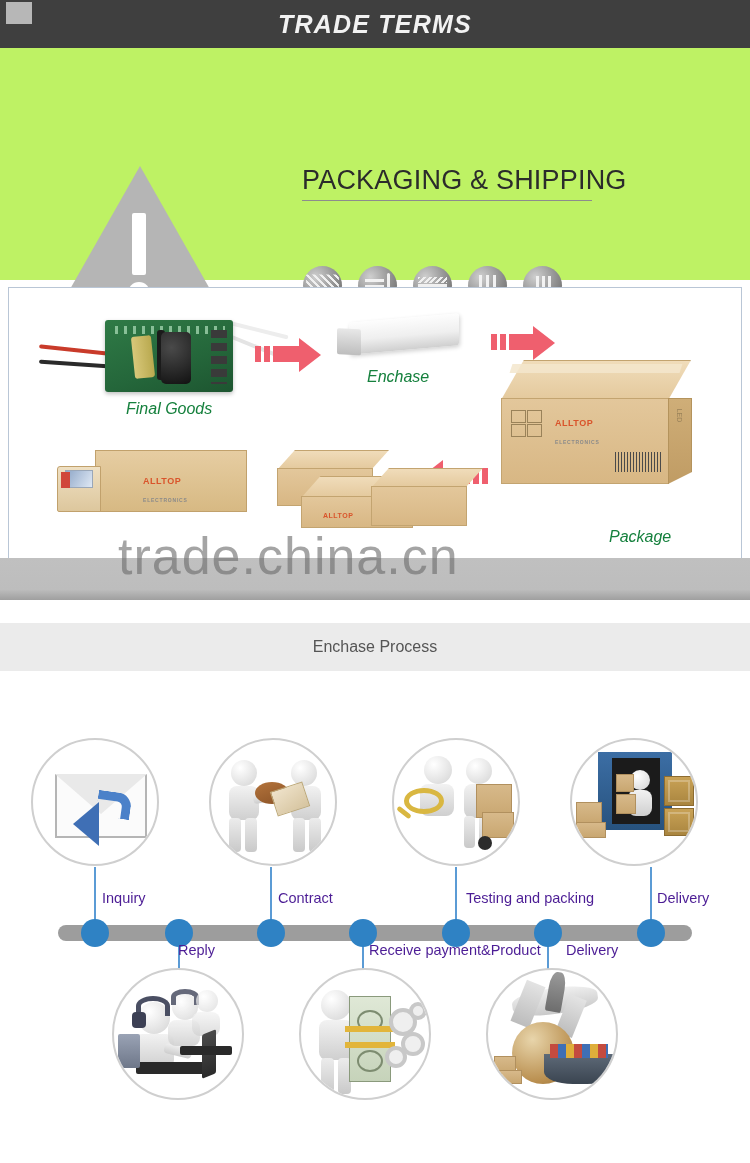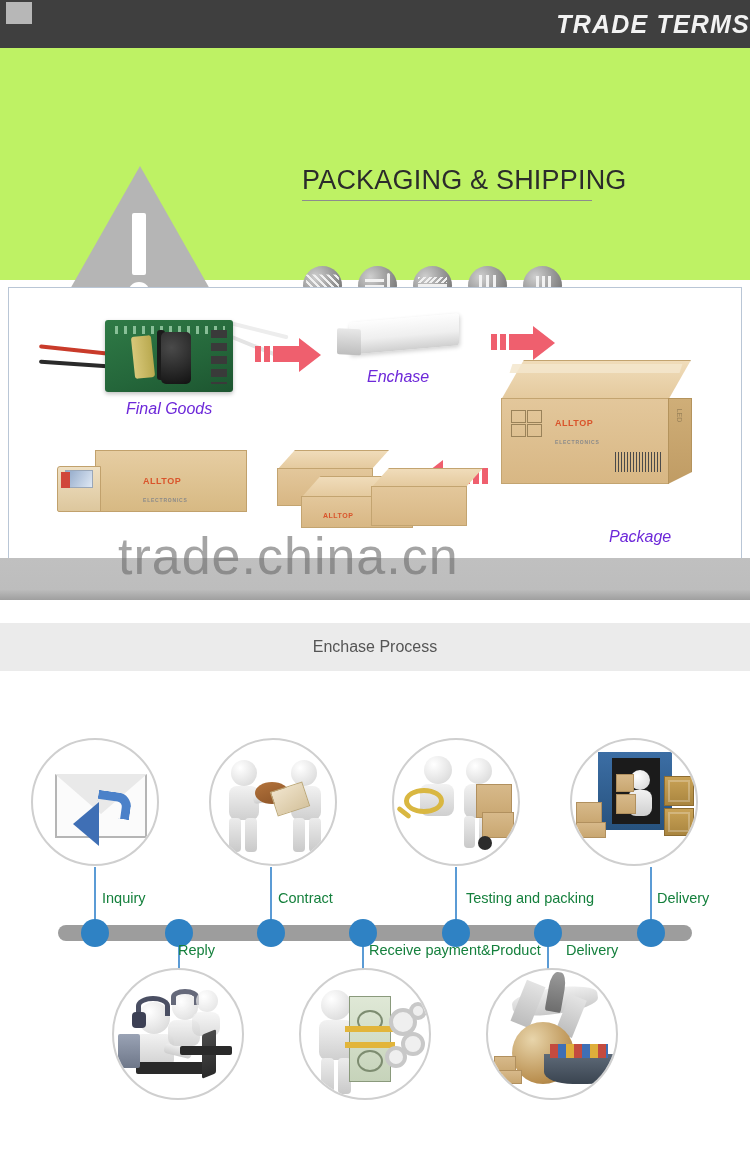--- a/index.html
+++ b/index.html
@@ -8,21 +8,21 @@
     font-family: "Liberation Sans", sans-serif;
     background: #ffffff;
     overflow: hidden;
     position: relative;
   }
 
   
   .header {
     position: absolute; left: 0; top: 0; width: 750px; height: 48px;
     background: #3f3f3f;
-    display: flex; align-items: center; justify-content: flex-end;
+    display: flex; align-items: center; justify-content: center;
   }
   .header-title {
     color: #f2f2f2; font-size: 25px; font-weight: bold;
     font-style: italic; letter-spacing: 1.2px;
   }
   .corner-square {
     position: absolute; left: 6px; top: 2px; width: 26px; height: 22px;
     background: #b7b7b7;
   }
 
@@ -121,21 +121,21 @@
     position: absolute; left: 9px; bottom: 8px; width: 22px; height: 3px;
     background: #f2f2f2;
   }
 
   
   .diagram {
     position: absolute; left: 8px; top: 287px; width: 734px; height: 272px;
     border: 1px solid #b9c6d6; background: #fff; overflow: hidden;
   }
 
-  .lbl { position: absolute; font-style: italic; color: #6d28d9;
+  .lbl { position: absolute; font-style: italic; color: #15803d;
          font-family: "Liberation Sans", sans-serif; }
 
   
   .pcb {
     position: absolute; left: 96px; top: 32px; width: 128px; height: 72px;
     background: linear-gradient(160deg, #2f7a46 0%, #24663a 60%, #1d5530 100%);
     border-radius: 3px; box-shadow: 0 2px 4px rgba(0,0,0,.25);
   }
   .cap {
     position: absolute; border-radius: 3px;
@@ -237,21 +237,21 @@
   .rail {
     position: absolute; left: 58px; top: 254px; width: 634px; height: 16px;
     background: #9d9d9d; border-radius: 8px;
   }
   .dot {
     position: absolute; top: 248px; width: 28px; height: 28px;
     background: #2f82c4; border-radius: 50%;
   }
   .stem { position: absolute; width: 2px; background: #5b9bd5; }
   .plabel {
-    position: absolute; font-size: 14.5px; color: #15803d; white-space: nowrap;
+    position: absolute; font-size: 14.5px; color: #4c1d95; white-space: nowrap;
   }
 
   .circ {
     position: absolute; border-radius: 50%;
     border: 2px solid #cfcfcf; background: #fff; overflow: hidden;
   }
 
   
   .env-b { position:absolute; left:14px; top:24px; width:92px; height:64px;
            background:#fbfbfb; border:2px solid #b5b5b5; }

